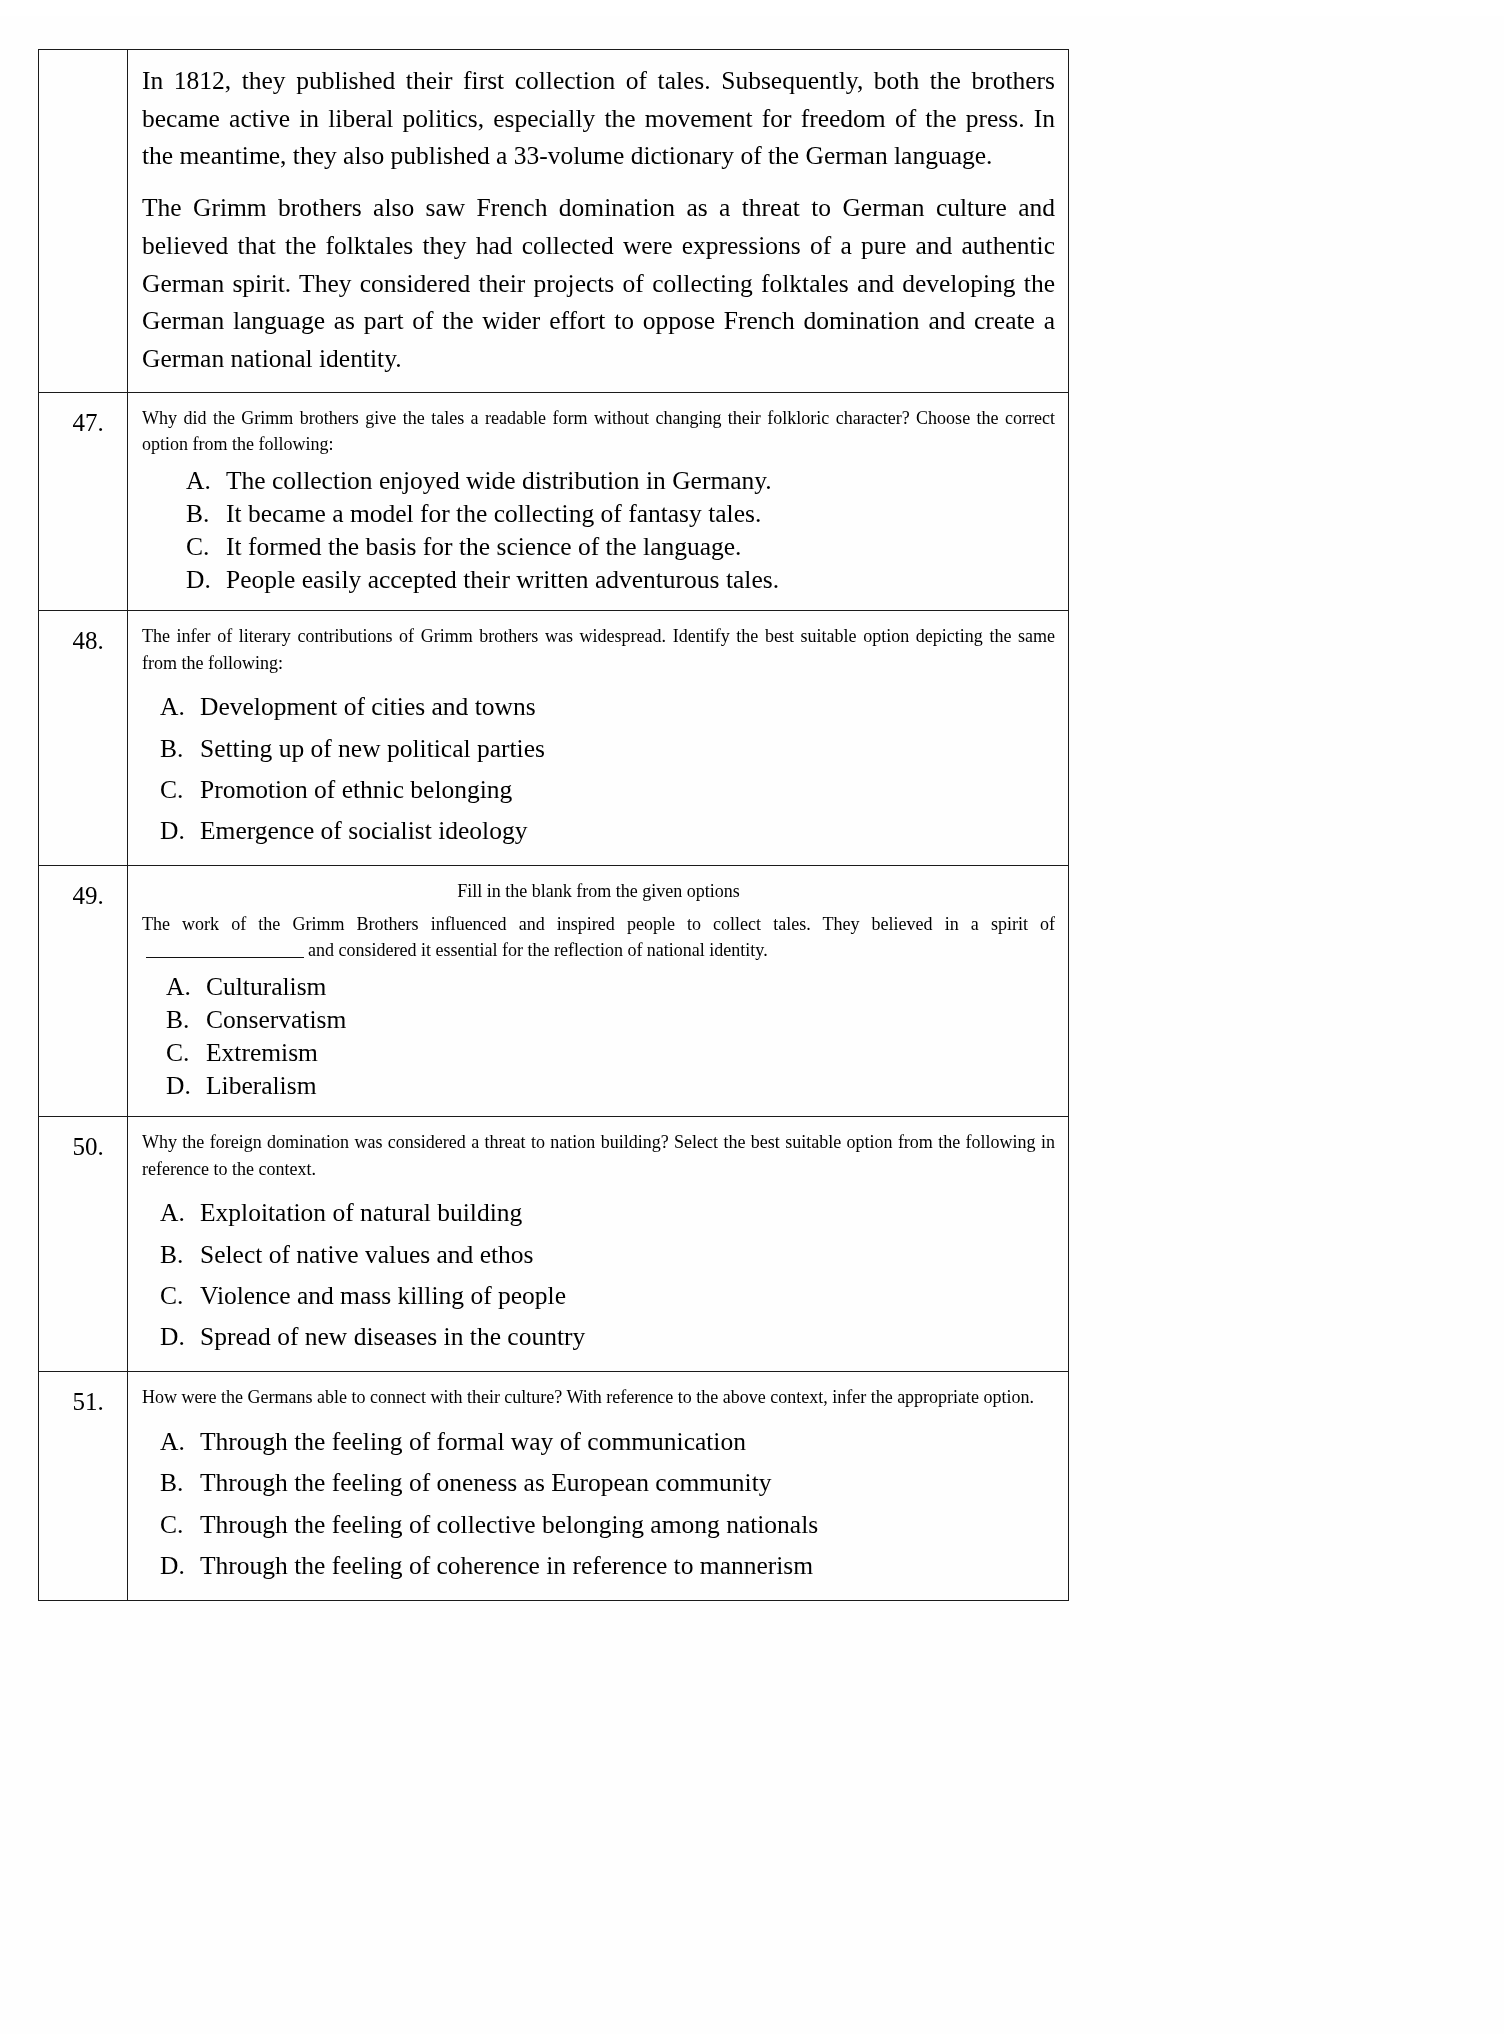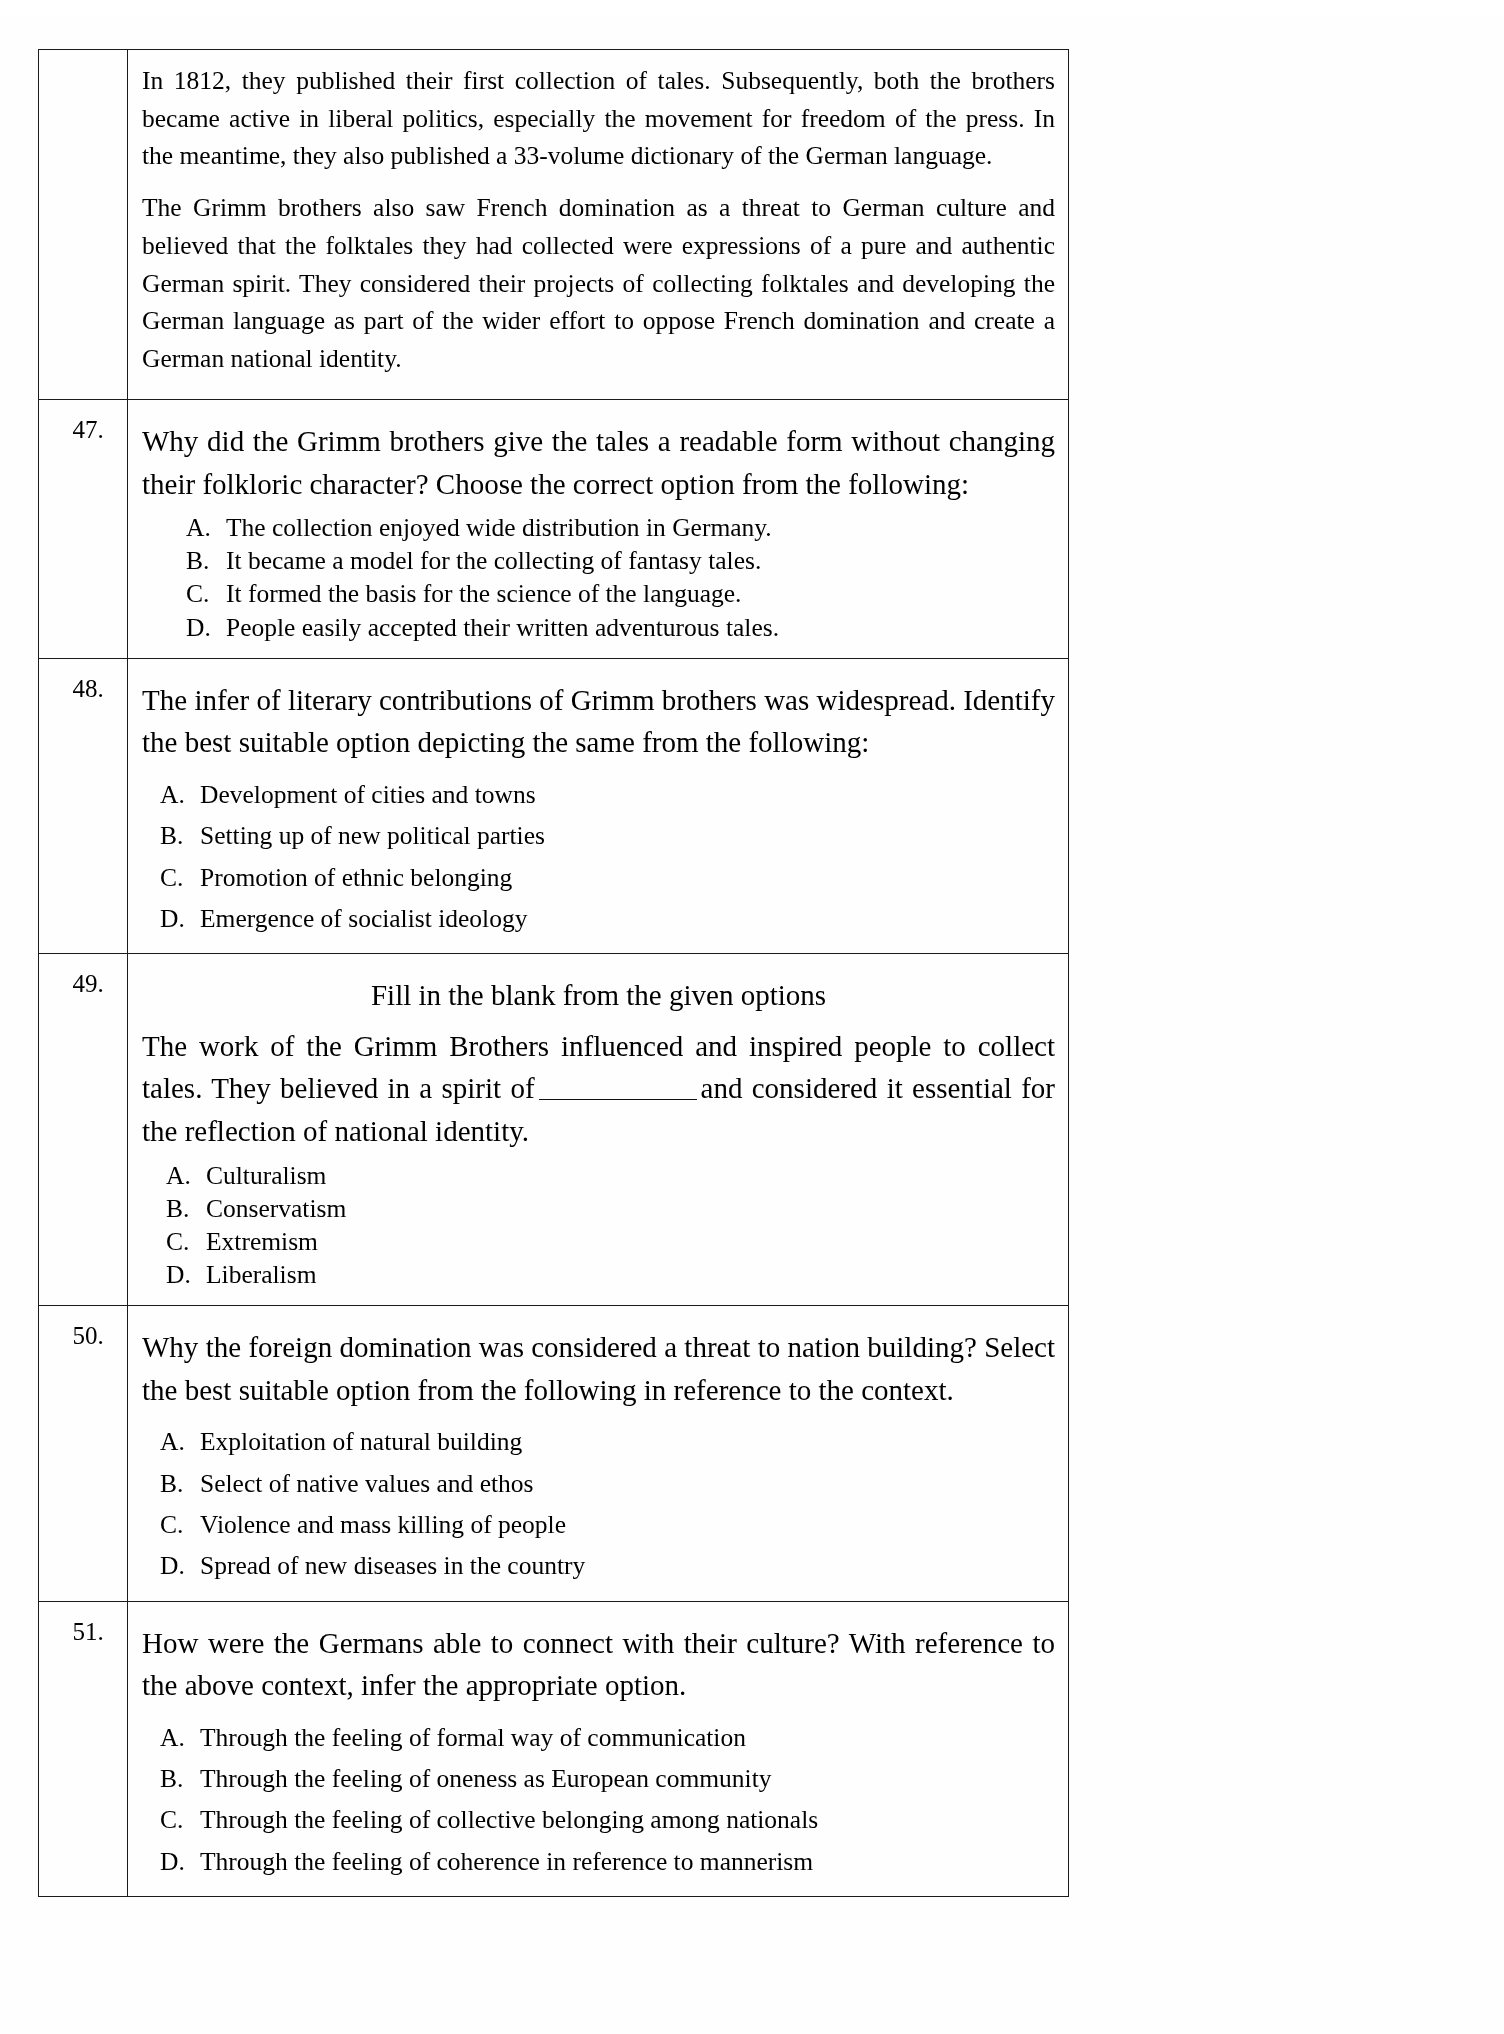--- a/index.html
+++ b/index.html
@@ -61,27 +61,27 @@
 
   p.para {
     margin: 0 0 14px 0;
     font-size: 25.5px;
     line-height: 1.48;
     text-align: justify;
     text-justify: inter-word;
     hyphens: none;
   }
   p.para:last-child {
-    margin-bottom: 7px;
+    margin-bottom: 0;
     font-family: Liberation Serif, serif;
   }
 
   p.qtext {
-    margin: 8px 0 6px 0;
-    font-size: 29px;
+    margin: 0 0 6px 0;
+    font-size: 18px;
     line-height: 1.47;
     text-align: justify;
   }
 
   p.qtext.plain {
     text-align: center;
   }
 
   p.qtext.last {
     margin-bottom: 10px;

